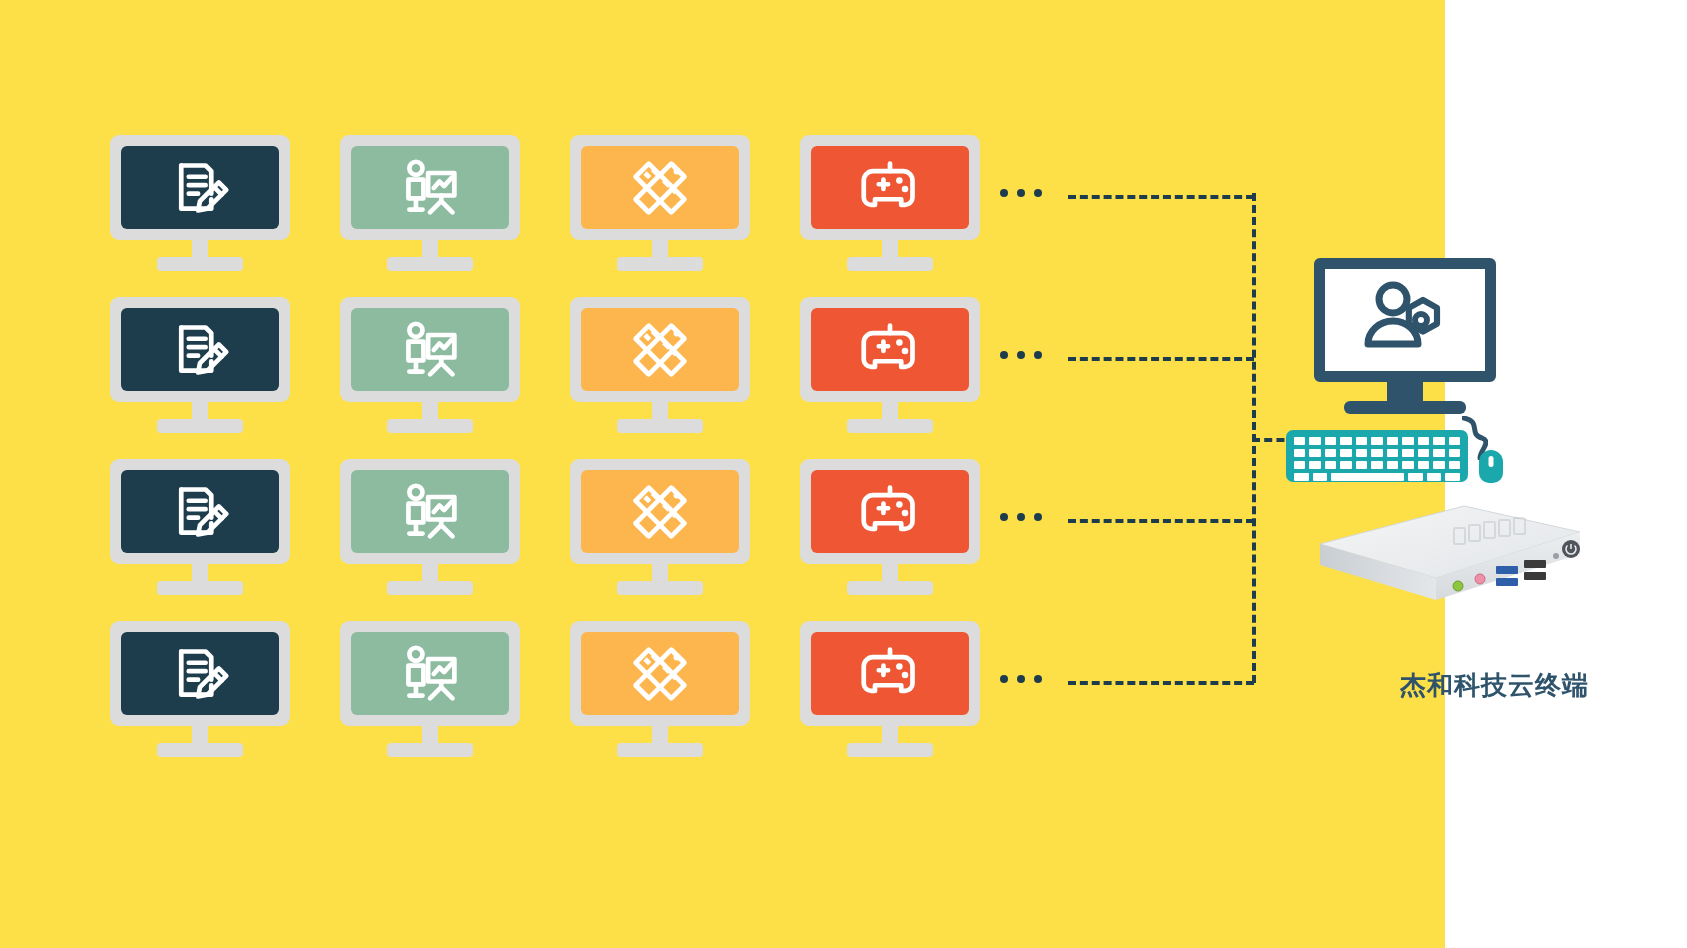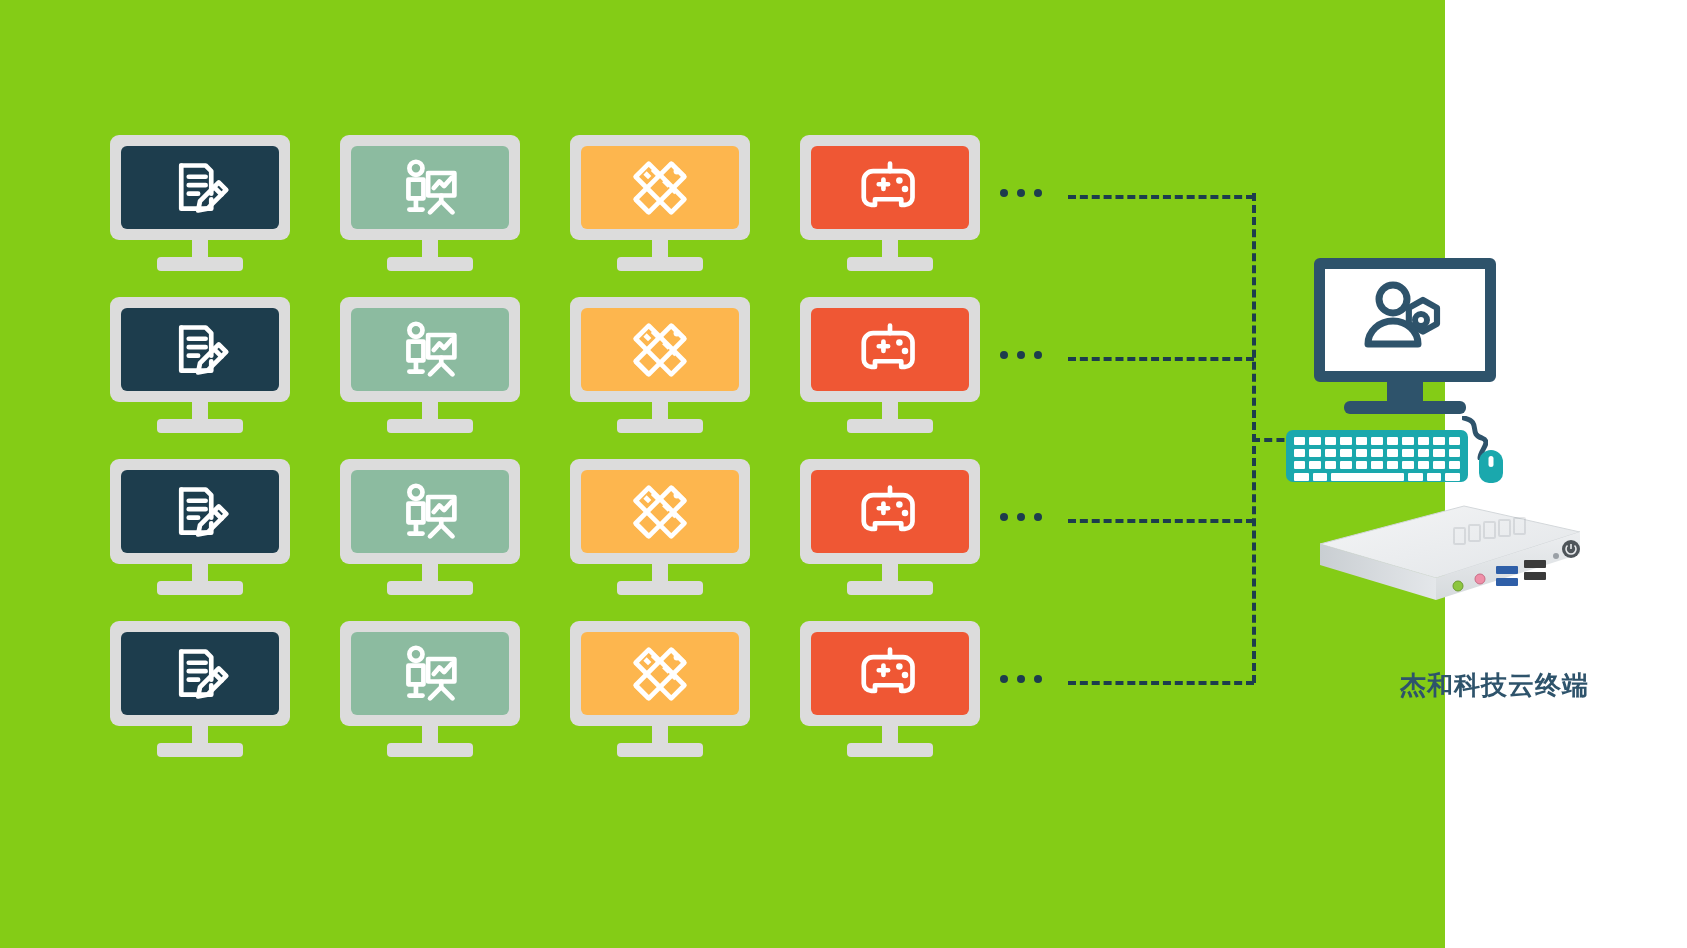--- a/index.html
+++ b/index.html
@@ -7,21 +7,21 @@
     width: 1687px;
     height: 948px;
     background: #ffffff;
     font-family: "Liberation Sans", "DejaVu Sans", sans-serif;
     overflow: hidden;
   }
   #stage {
     position: relative;
     width: 1445px;
     height: 948px;
-    background: #84cc16;
+    background: #fde047;
   }
 
   
   .client {
     position: absolute;
     width: 180px;
     height: 135px;
   }
   .client .bezel {
     position: absolute;

